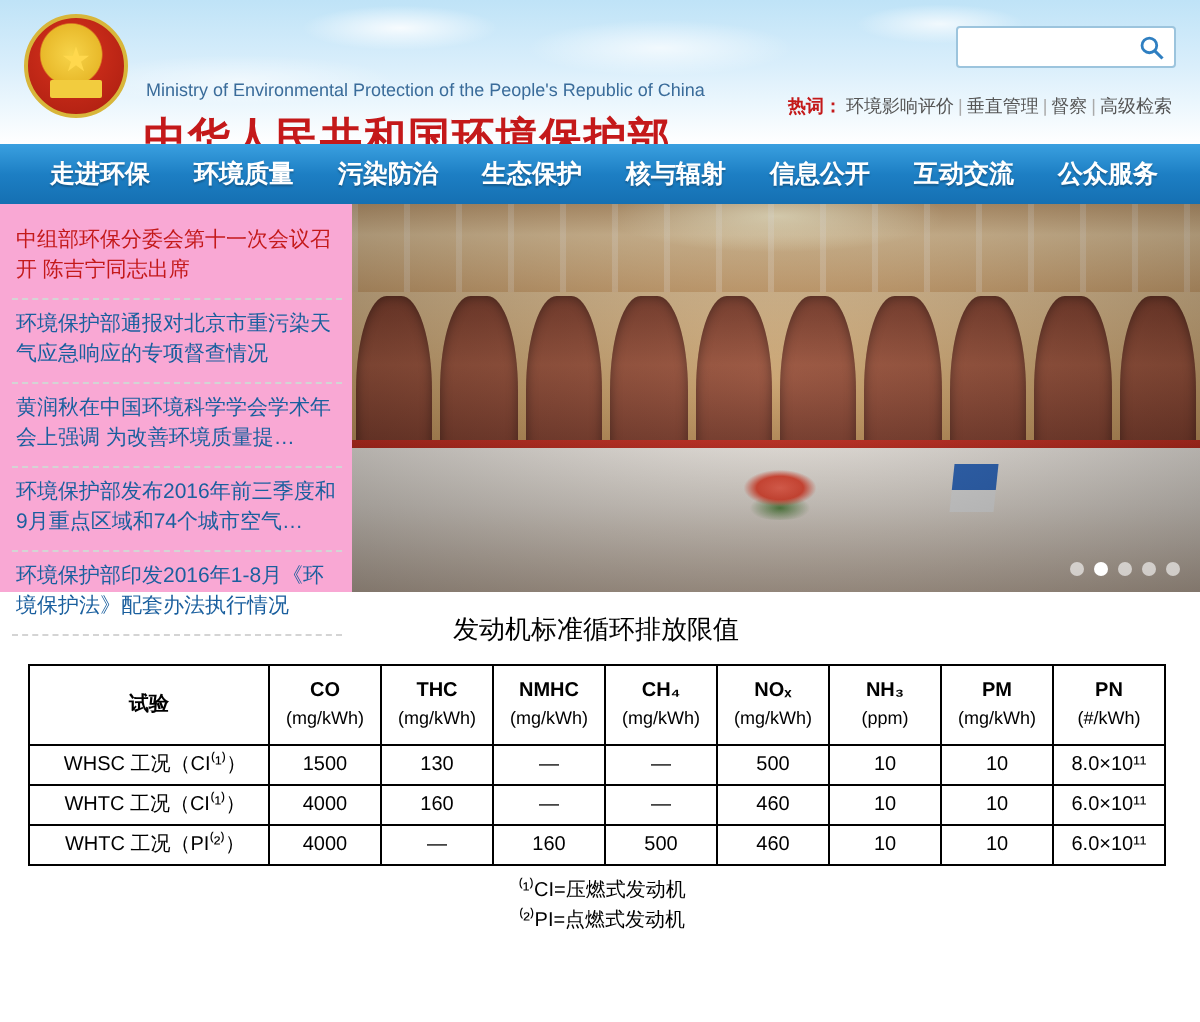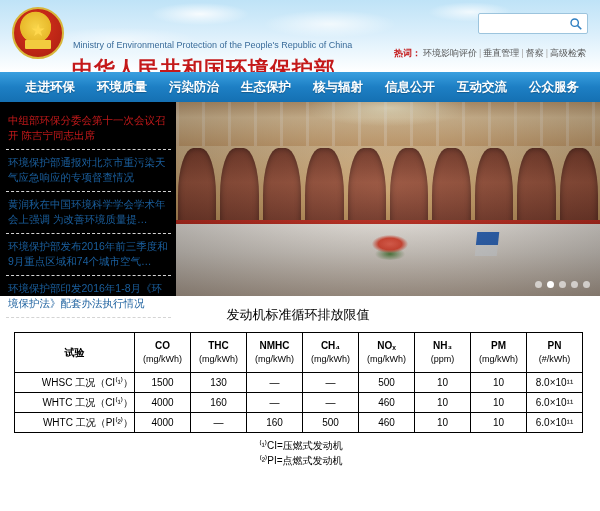--- a/index.html
+++ b/index.html
@@ -81,21 +81,21 @@
   }
   .nav-item {
     color: #ffffff; font-size: 12.5px; font-weight: bold;
     padding: 0 11px; line-height: 30px; white-space: nowrap;
     cursor: pointer; text-shadow: 0 1px 1px rgba(0,0,0,.25);
   }
 
   
   .feature { display: flex; height: 194px; background: #ffffff; }
   .news-col {
-    width: 176px; padding: 6px 5px 0 6px; background: #000000;
+    width: 176px; padding: 6px 5px 0 6px; background: #f9a8d4;
   }
   .news-item {
     font-size: 10.5px; line-height: 15px; color: #1a5f9e;
     border-bottom: 1px dashed #d4d4d4;
     padding: 5px 2px 6px 2px;
   }
   .news-item:first-child { color: #c4191a; }
   .banner {
     position: relative; width: 424px; height: 194px; overflow: hidden;
     background: #6a4b32;
@@ -179,21 +179,21 @@
     width: 567px; border-collapse: collapse;
     font-size: 10px; color: #000; table-layout: fixed;
   }
   table.limits th, table.limits td {
     border: 1px solid #000; text-align: center;
     padding: 3px 1px; line-height: 13px; vertical-align: middle;
   }
   table.limits thead th { font-weight: bold; height: 40px; }
   table.limits thead th .unit { display: block; font-size: 9px; font-weight: normal; margin-top: 1px; }
   table.limits tbody td { height: 19px; }
-  table.limits tbody td:first-child { text-align: right; padding-left: 7px; }
+  table.limits tbody td:first-child { text-align: center; padding-left: 7px; }
   .col-test { width: 120px; }
   .col-num  { width: 56px; }
   .table-notes {
     width: 572px; margin-top: 5px; font-size: 10px; color: #000;
     line-height: 15px; padding-left: 2px; text-align: center;
   }
 </style>
 </head>
 <body>
 

